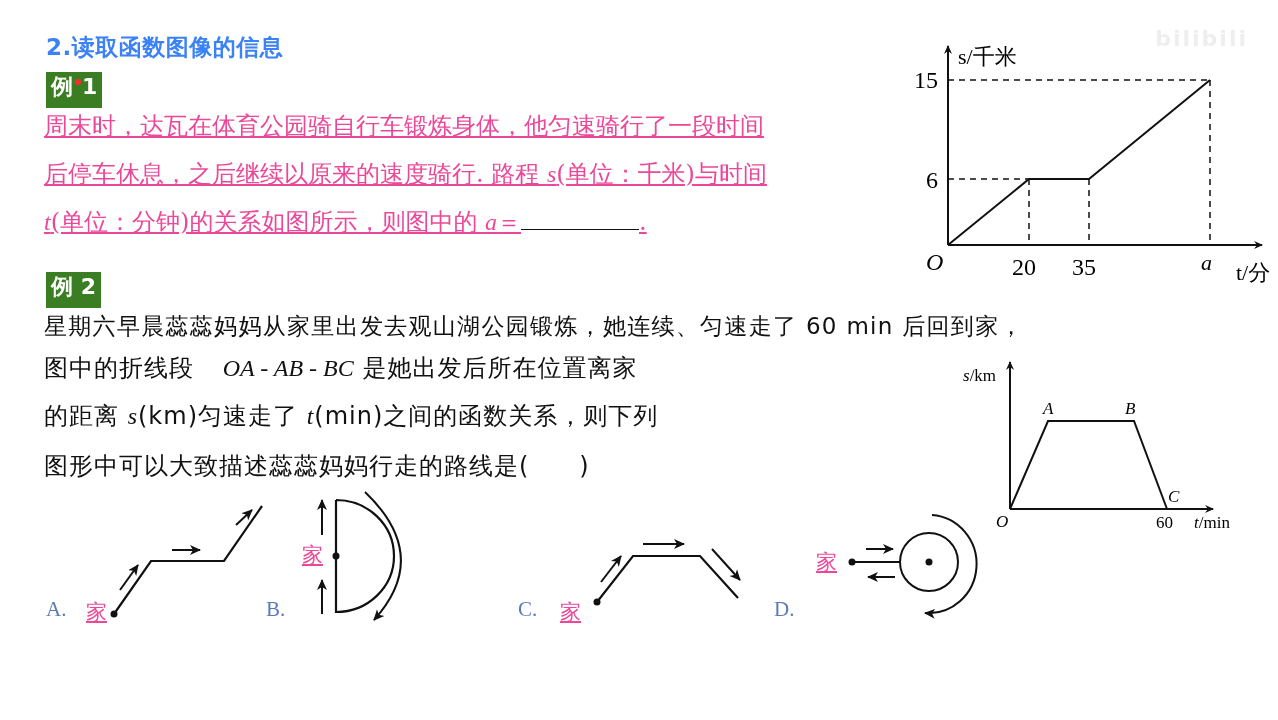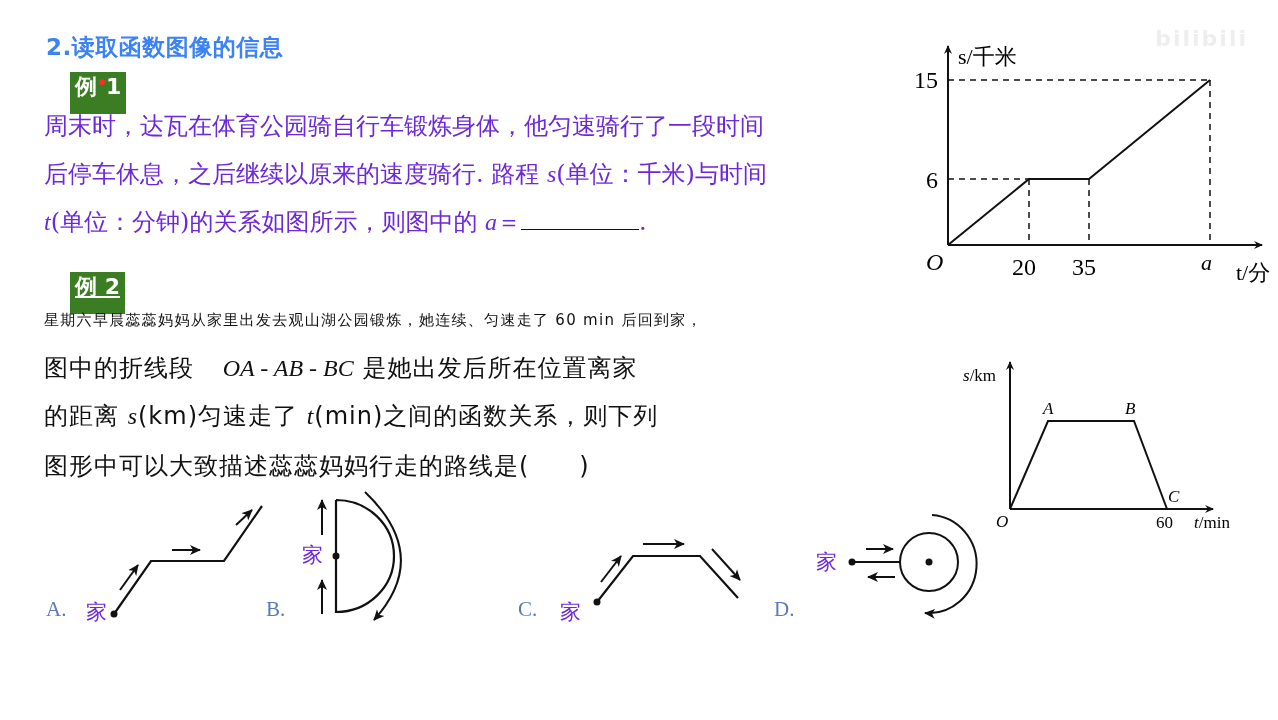--- a/index.html
+++ b/index.html
@@ -1,22 +1,22 @@
 <!DOCTYPE html>
 <html><head>
 <meta charset="utf-8">
 <style>
   html, body { margin:0; padding:0; }
   body { width:1278px; height:720px; background:#ffffff; position:relative; overflow:hidden;
          font-family:"DejaVu Sans", sans-serif; color:#111; }
   .abs { position:absolute; }
   .section-title { left:46px; top:32px; font-size:23px; font-weight:bold; color:#3b82f6; letter-spacing:0.5px; white-space:nowrap; }
-  .badge { background:#3a7d23; color:#fff; font-size:22px; font-weight:bold; padding:0 5px; line-height:29px; height:42px; white-space:nowrap;margin-left:24px; }
+  .badge { background:#3a7d23; color:#fff; font-size:22px; font-weight:bold; padding:0 5px; line-height:29px; height:36px; white-space:nowrap; }
   .badge .dot { display:inline-block; width:6px; height:6px; border-radius:3px; background:#ff2b2b; vertical-align:top; margin-top:7px; margin-left:2px; margin-right:1px; }
-  .line { font-family:"DejaVu Serif", serif; font-size:24px; white-space:nowrap; color:#6d28d9; }
+  .line { font-family:"DejaVu Serif", serif; font-size:24px; white-space:nowrap; color:#ec4899;text-decoration:underline; }
   .line2 { font-family:"DejaVu Sans", sans-serif; font-size:24px; white-space:nowrap; color:#111; letter-spacing:1px; }
   .it { font-style:italic; font-family:"Liberation Serif", serif; }
   .blank { display:inline-block; width:118px; border-bottom:1.5px solid #111; height:22px; vertical-align:baseline; }
   .opt-label { font-family:"Liberation Serif", serif; font-size:21px; color:#5b7ab8; }
   svg text { font-family:"Liberation Serif", serif; }
   .watermark { right:30px; top:26px; opacity:0.12; font-size:22px; font-weight:bold; color:#777; letter-spacing:2px; }
 </style>
 </head>
 <body>
 
@@ -49,23 +49,23 @@
   <text x="926" y="188" font-size="24">6</text>
   <text x="926" y="270" font-size="24" font-style="italic">O</text>
   <text x="1012" y="275" font-size="24">20</text>
   <text x="1072" y="275" font-size="24">35</text>
   <text x="1201" y="270" font-size="22" font-style="italic">a</text>
   <text x="1236" y="280" font-size="22">t/分</text>
 </svg>
 
 <div class="abs watermark">bilibili</div>
 
-<div class="abs badge" style="left:46px; top:272px;text-decoration:underline;">例 2</div>
+<div class="abs badge" style="left:46px; top:272px;">例 2</div>
 
-<div class="abs line2" style="left:44px; top:311px; font-size:15px; letter-spacing:1.3px;">星期六早晨蕊蕊妈妈从家里出发去观山湖公园锻炼，她连续、匀速走了 60 min 后回到家，</div>
+<div class="abs line2" style="left:44px; top:311px; font-size:23px; letter-spacing:1.3px;">星期六早晨蕊蕊妈妈从家里出发去观山湖公园锻炼，她连续、匀速走了 60 min 后回到家，</div>
 <div class="abs line2" style="left:44px; top:352px;"><span>图中的折线段 </span><span class="it" style="letter-spacing:0;margin-left:20px;">OA - AB - BC</span><span> 是她出发后所在位置离家</span></div>
 <div class="abs line2" style="left:44px; top:400px;"><span>的距离 </span><span class="it">s</span><span>(km)匀速走了 </span><span class="it">t</span><span>(min)之间的函数关系，则下列</span></div>
 <div class="abs line2" style="left:44px; top:450px;text-align:right;">图形中可以大致描述蕊蕊妈妈行走的路线是(　　)</div>
 
 <svg class="abs" style="left:950px; top:350px;" width="300" height="190" viewBox="950 350 300 190">
   <line x1="1010" y1="509" x2="1010" y2="362" stroke="#111" stroke-width="2" marker-end="url(#arr)"></line>
   <line x1="1010" y1="509" x2="1213" y2="509" stroke="#111" stroke-width="2" marker-end="url(#arr)"></line>
   <polyline points="1010,509 1048,421 1134,421 1167,509" fill="none" stroke="#111" stroke-width="2"></polyline>
   <text x="963" y="381" font-size="17"><tspan font-style="italic">s</tspan><tspan>/km</tspan></text>
   <text x="1043" y="414" font-size="17" font-style="italic">A</text>

